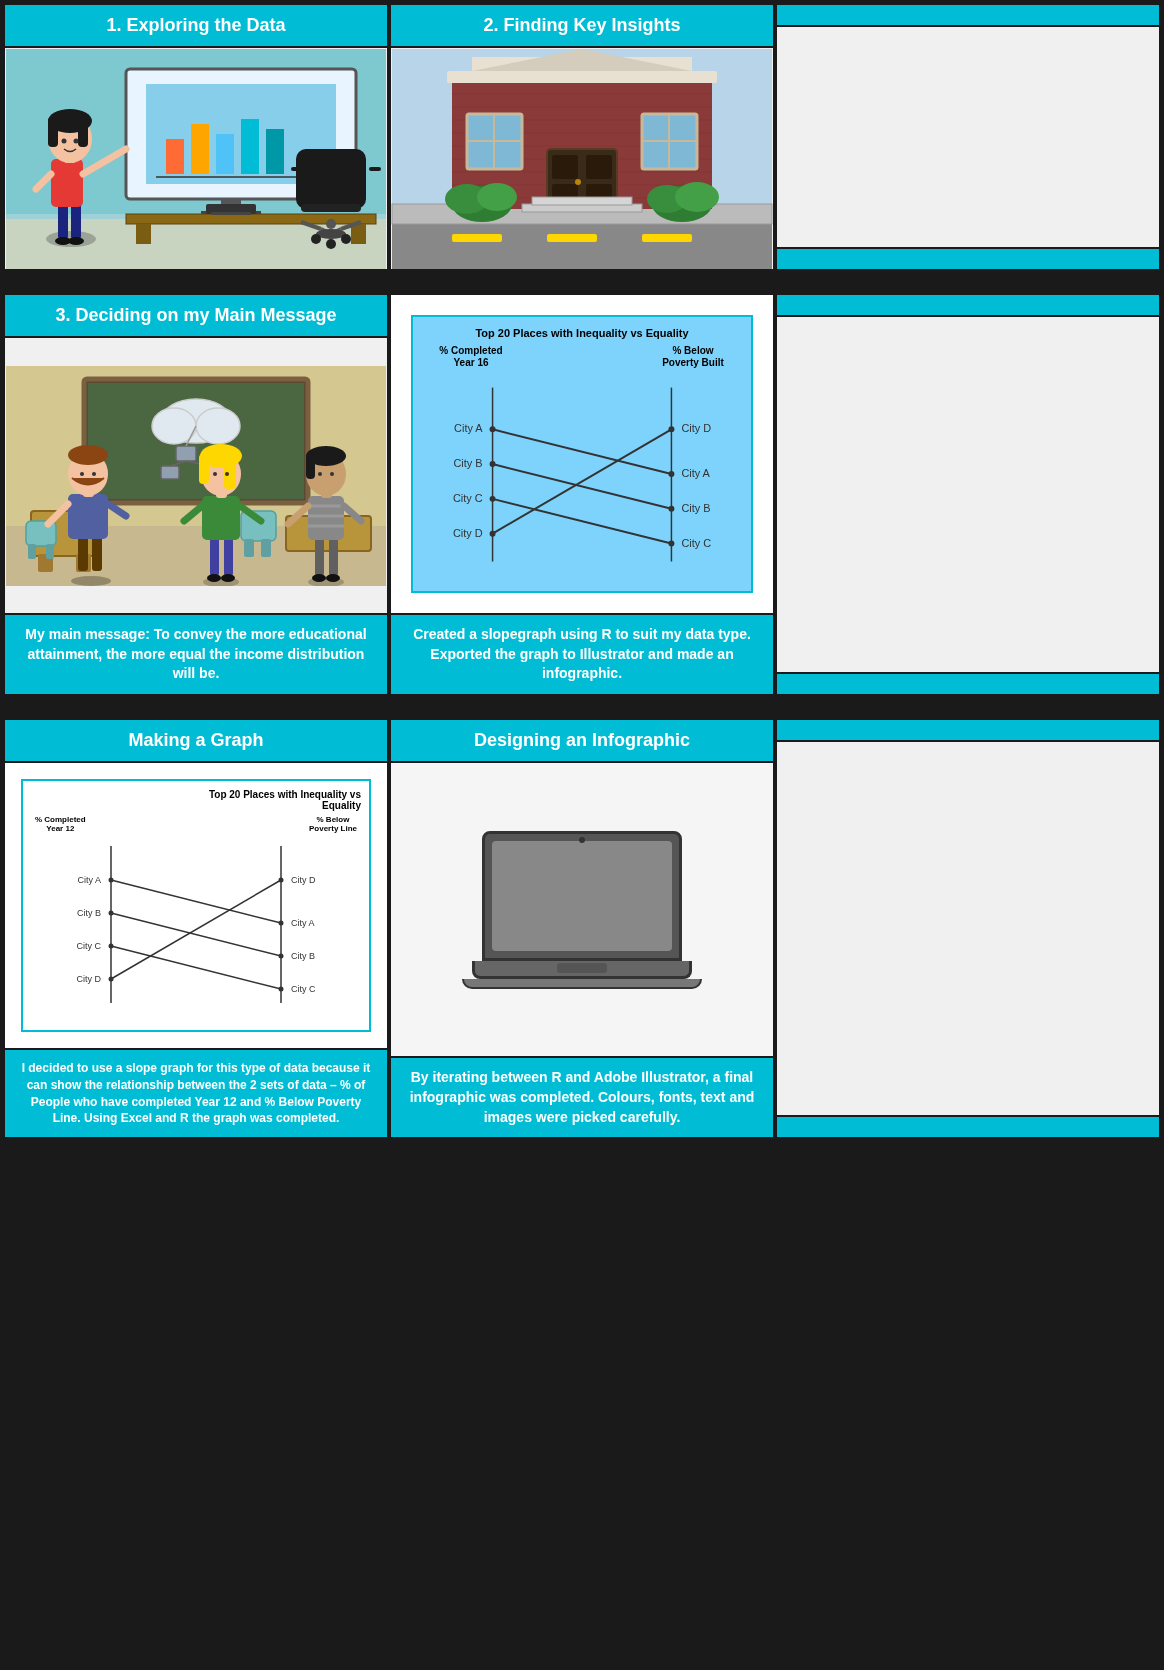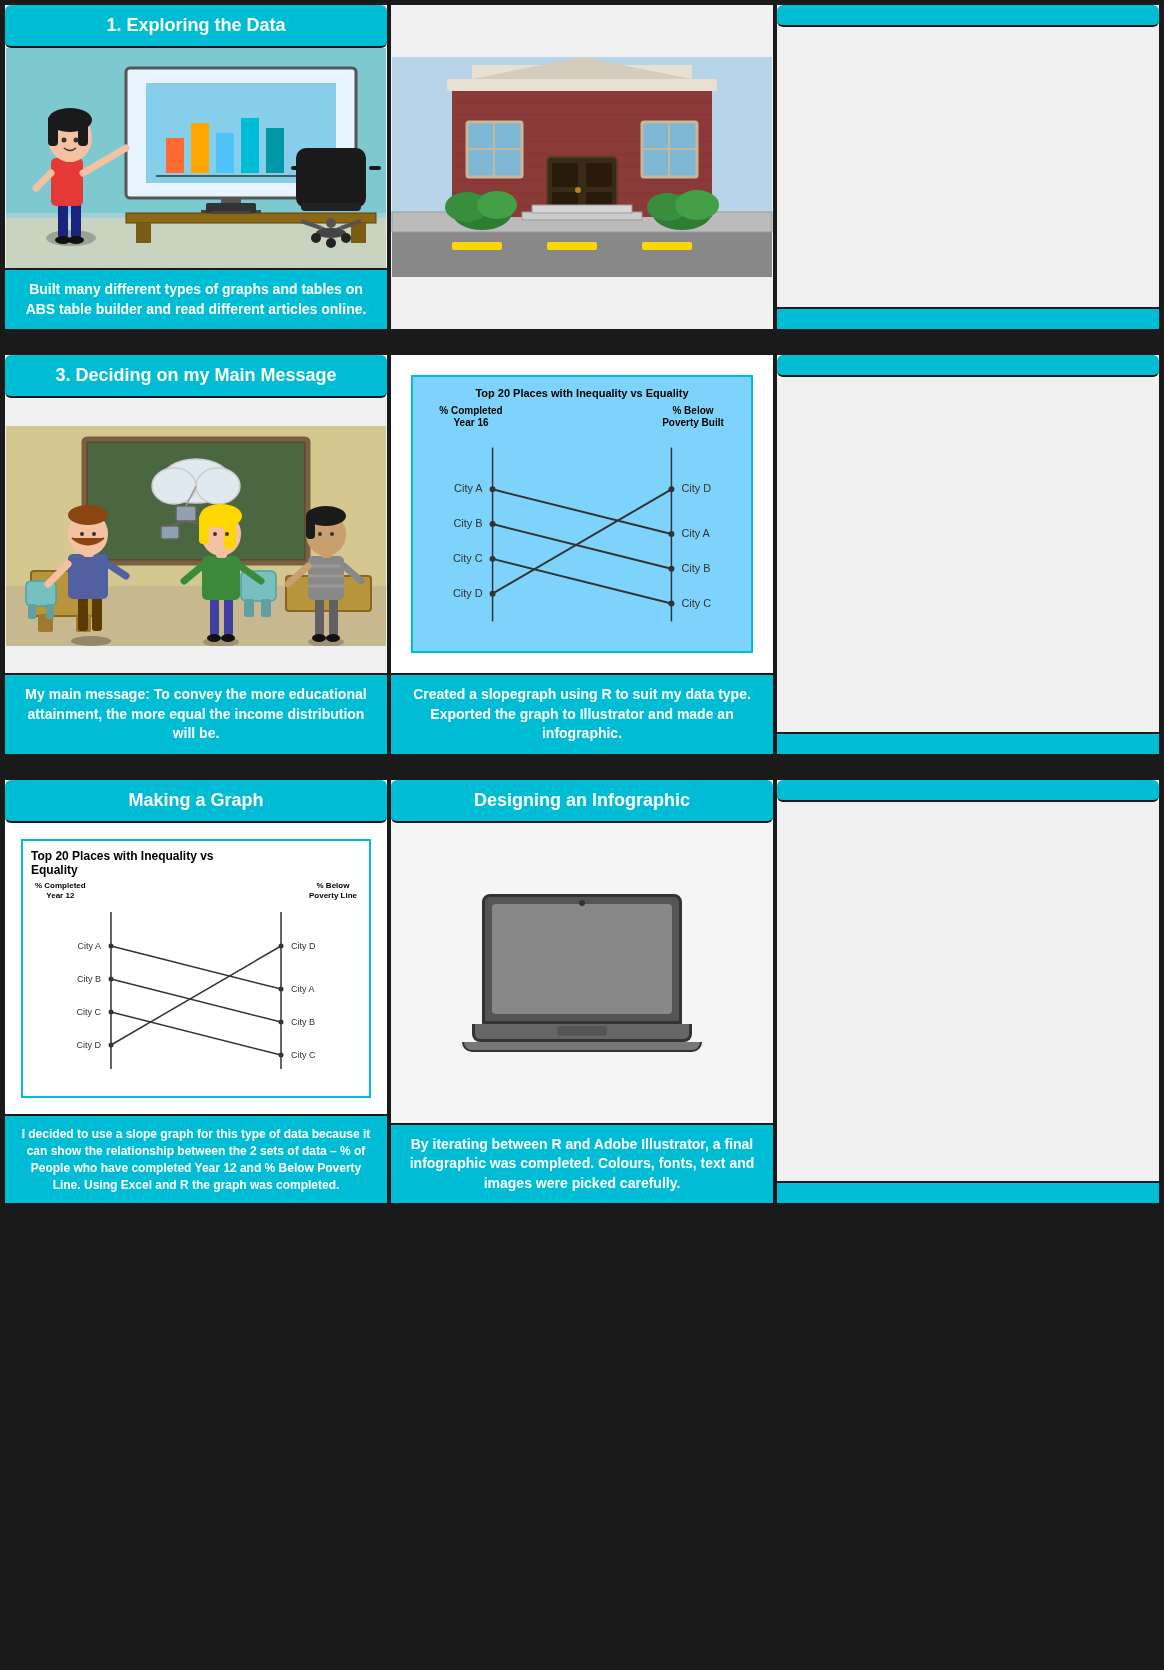--- a/index.html
+++ b/index.html
@@ -25,21 +25,20 @@
     }
 
     .cell-header {
       background: #00bcd4;
       color: #fff;
       font-weight: bold;
       font-size: 18px;
       padding: 10px 14px;
       text-align: center;
       border-bottom: 2px solid #1a1a1a;
-      border-radius: 6px;
     }
 
     .cell-image {
       flex: 1;
       min-height: 220px;
       background: #f0f0f0;
       display: flex;
       align-items: center;
       justify-content: center;
       overflow: hidden;
@@ -156,22 +155,22 @@
     
     .small-slope-graph {
       border: 2px solid #00bcd4;
       background: #fff;
       padding: 8px;
       margin: 8px;
       width: calc(100% - 16px);
     }
 
     .small-slope-title {
-      text-align: left;
-      font-size: 12px;
+      text-align: right;
+      font-size: 10px;
       font-weight: bold;
       margin-bottom: 4px;
     }
   </style>
 </head>
 <body>
 
 <div class="grid-section">
 
   <div class="cell">
@@ -247,24 +246,24 @@
         <ellipse cx="325" cy="185" rx="15" ry="5" fill="#444"></ellipse>
 
         <circle cx="310" cy="190" r="5" fill="#222"></circle>
         <circle cx="340" cy="190" r="5" fill="#222"></circle>
         <circle cx="325" cy="195" r="5" fill="#222"></circle>
 
         <rect x="285" y="118" width="12" height="4" fill="#1a1a1a" rx="2"></rect>
         <rect x="363" y="118" width="12" height="4" fill="#1a1a1a" rx="2"></rect>
       </svg>
     </div>
-    <div class="cell-caption">Built many different types of graphs and tables on ABS table builder and read different articles online.</div>
   </div>
 
   <div class="cell">
+    <div class="cell-header">2. Finding Key Insights</div>
     <div class="cell-image">
       <svg width="100%" height="220" viewBox="0 0 380 220">
 
         <rect width="380" height="220" fill="#b8d4e8"></rect>
 
         <rect y="170" width="380" height="50" fill="#888"></rect>
 
         <rect y="155" width="380" height="20" fill="#bbb" stroke="#999" stroke-width="1"></rect>
 
         <rect x="60" y="185" width="50" height="8" fill="#ffd700" rx="2"></rect>

